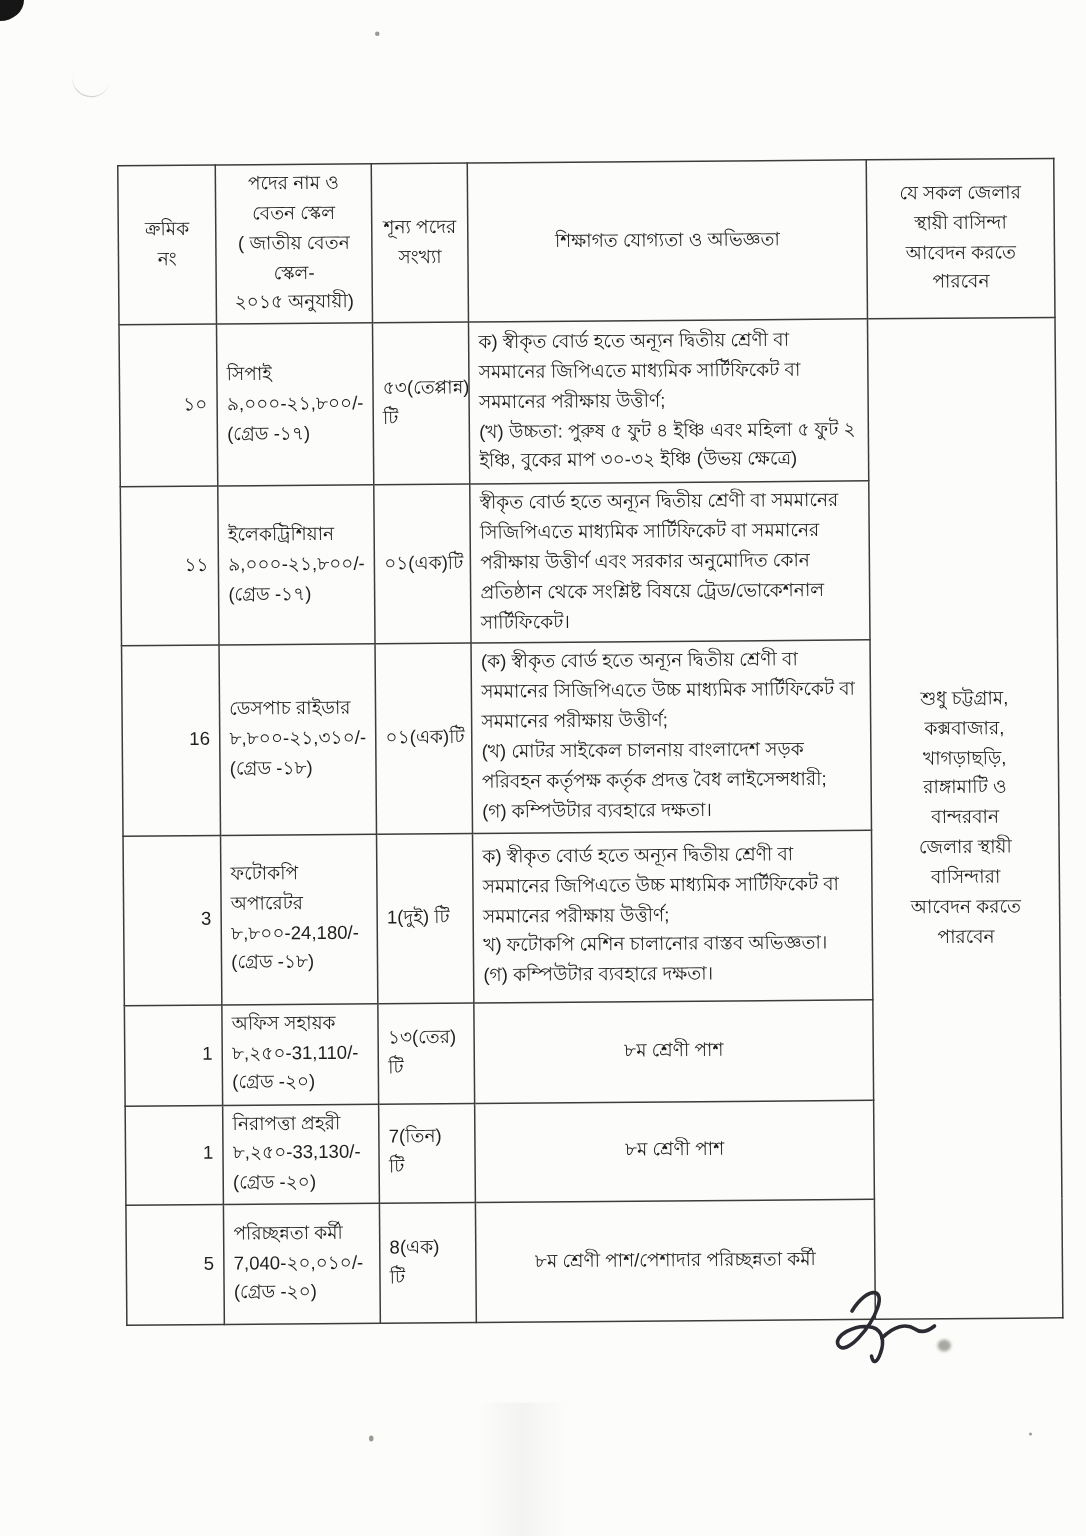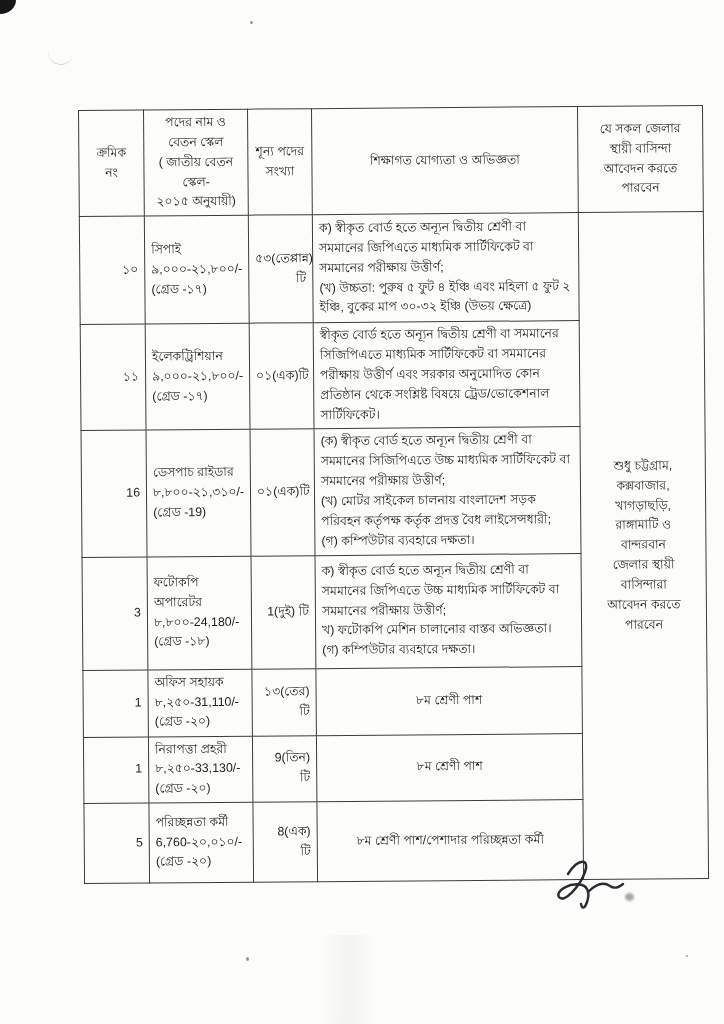--- a/index.html
+++ b/index.html
@@ -40,21 +40,21 @@
     padding:3px 6px;
     font-size:12.4px;line-height:1.6;
     vertical-align:middle;
     white-space:pre-line;
     overflow:hidden;
   }
   td.hdr{text-align:center;font-size:12.8px;line-height:1.7;}
   td.hdr-small{font-size:12.2px;line-height:1.75;}
   td.serial{text-align:right;font-size:13px;}
   td.post{vertical-align:top;text-align:left;padding-top:6px;line-height:1.85;}
-  td.vac{text-align:right;line-height:1.7;margin-top:42px;}
+  td.vac{text-align:left;line-height:1.7;margin-top:42px;}
   td.qual{text-align:left;line-height:1.62;font-size:12.2px;}
   td.qual-center{text-align:center;}
   td.district{text-align:center;line-height:1.9;font-size:12.4px;}
   
   .signature{
     position:absolute;left:538px;top:852px;width:110px;height:90px;
   }
   .sig-blob{
     position:absolute;left:625px;top:893px;width:9px;height:8px;
     background:#a8a8a2;border-radius:50%;filter:blur(1px);
@@ -120,21 +120,21 @@
           <td class="post">ইলেকট্রিশিয়ান
 ৯,০০০-২১,৮০০/-
 (গ্রেড -১৭)</td>
           <td class="vac">০১(এক)টি</td>
           <td class="qual">স্বীকৃত বোর্ড হতে অন্যূন দ্বিতীয় শ্রেণী বা সমমানের সিজিপিএতে মাধ্যমিক সার্টিফিকেট বা সমমানের পরীক্ষায় উত্তীর্ণ এবং সরকার অনুমোদিত কোন প্রতিষ্ঠান থেকে সংশ্লিষ্ট বিষয়ে ট্রেড/ভোকেশনাল সার্টিফিকেট।</td>
         </tr>
         <tr style="height:120px">
           <td class="serial">16</td>
           <td class="post">ডেসপাচ রাইডার
 ৮,৮০০-২১,৩১০/-
-(গ্রেড -19)</td>
+(গ্রেড -১৮)</td>
           <td class="vac">০১(এক)টি</td>
           <td class="qual">(ক) স্বীকৃত বোর্ড হতে অন্যূন দ্বিতীয় শ্রেণী বা সমমানের সিজিপিএতে উচ্চ মাধ্যমিক সার্টিফিকেট বা সমমানের পরীক্ষায় উত্তীর্ণ;
 (খ) মোটর সাইকেল চালনায় বাংলাদেশ সড়ক পরিবহন কর্তৃপক্ষ কর্তৃক প্রদত্ত বৈধ লাইসেন্সধারী;
 (গ) কম্পিউটার ব্যবহারে দক্ষতা।</td>
         </tr>
         <tr style="height:113px">
           <td class="serial">3</td>
           <td class="post">ফটোকপি অপারেটর
 ৮,৮০০-24,180/-
 (গ্রেড -১৮)</td>
@@ -150,28 +150,28 @@
 (গ্রেড -২০)</td>
           <td class="vac">১৩(তের)
 টি</td>
           <td class="qual qual-center">৮ম শ্রেণী পাশ</td>
         </tr>
         <tr style="height:63px">
           <td class="serial">1</td>
           <td class="post">নিরাপত্তা প্রহরী
 ৮,২৫০-33,130/-
 (গ্রেড -২০)</td>
-          <td class="vac">9(তিন)
+          <td class="vac">7(তিন)
 টি</td>
           <td class="qual qual-center">৮ম শ্রেণী পাশ</td>
         </tr>
         <tr style="height:80px">
           <td class="serial">5</td>
           <td class="post">পরিচ্ছন্নতা কর্মী
-6,760-২০,০১০/-
+7,040-২০,০১০/-
 (গ্রেড -২০)</td>
           <td class="vac">8(এক)
 টি</td>
           <td class="qual qual-center">৮ম শ্রেণী পাশ/পেশাদার পরিচ্ছন্নতা কর্মী</td>
         </tr>
       </tbody>
     </table>
   </div>
 
   <svg class="signature" viewBox="0 0 110 90">

